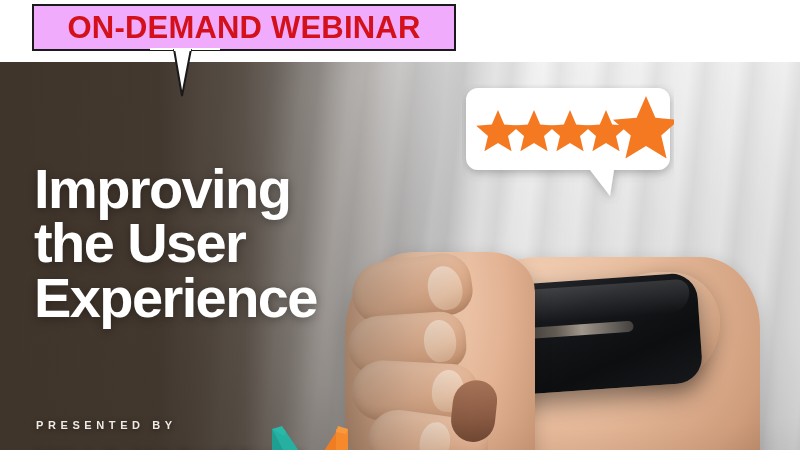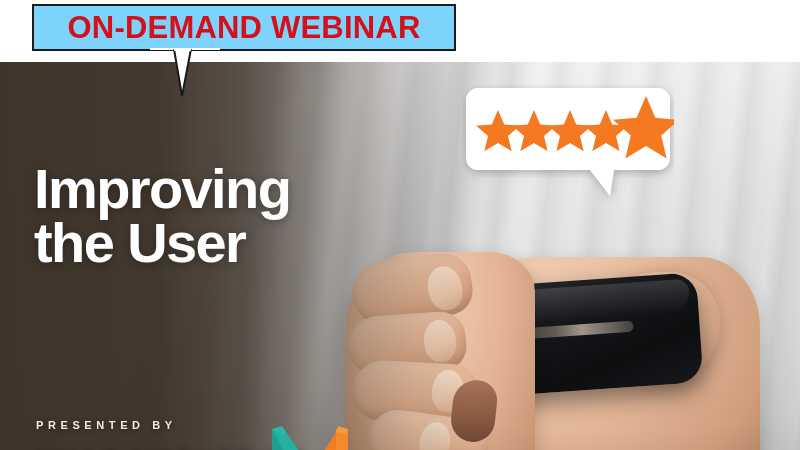--- a/index.html
+++ b/index.html
@@ -200,21 +200,21 @@
     position: absolute;
     left: 462px; top: 84px;
     width: 212px; height: 120px;
   }
 
   
   .banner {
     position: absolute;
     left: 32px; top: 4px;
     width: 424px; height: 47px;
-    background: #7dd3fc;
+    background: #f0abfc;
     border: 2px solid #1a1a1a;
     box-sizing: border-box;
     display: flex;
     align-items: center;
     justify-content: center;
   }
   .banner-text {
     color: #d4111b;
     font-size: 31px;
     font-weight: 700;
@@ -255,20 +255,21 @@
     <div class="nail n3"></div>
     <div class="nail n4"></div>
     <div class="thumb-tip"></div>
 
     <div class="vignette"></div>
     <div class="dark-overlay"></div>
 
     <div class="headline">
       <span class="hl-line">Improving</span>
       <span class="hl-line">the User</span>
+      <span class="hl-line">Experience</span>
     </div>
 
     <div class="presented-by">PRESENTED BY</div>
     <div class="brand-name">MILLS MARKETING</div>
 
     <svg class="brand-logo" viewBox="0 0 80 60">
 
       <polygon points="2,56 2,7 14,7 14,56" fill="#1f9e92"></polygon>
       <polygon points="2,7 14,7 42,48 36,56 28,56" fill="#25b0a2"></polygon>
       <polygon points="2,7 12,4 16,10 14,14" fill="#2ab8a9"></polygon>

